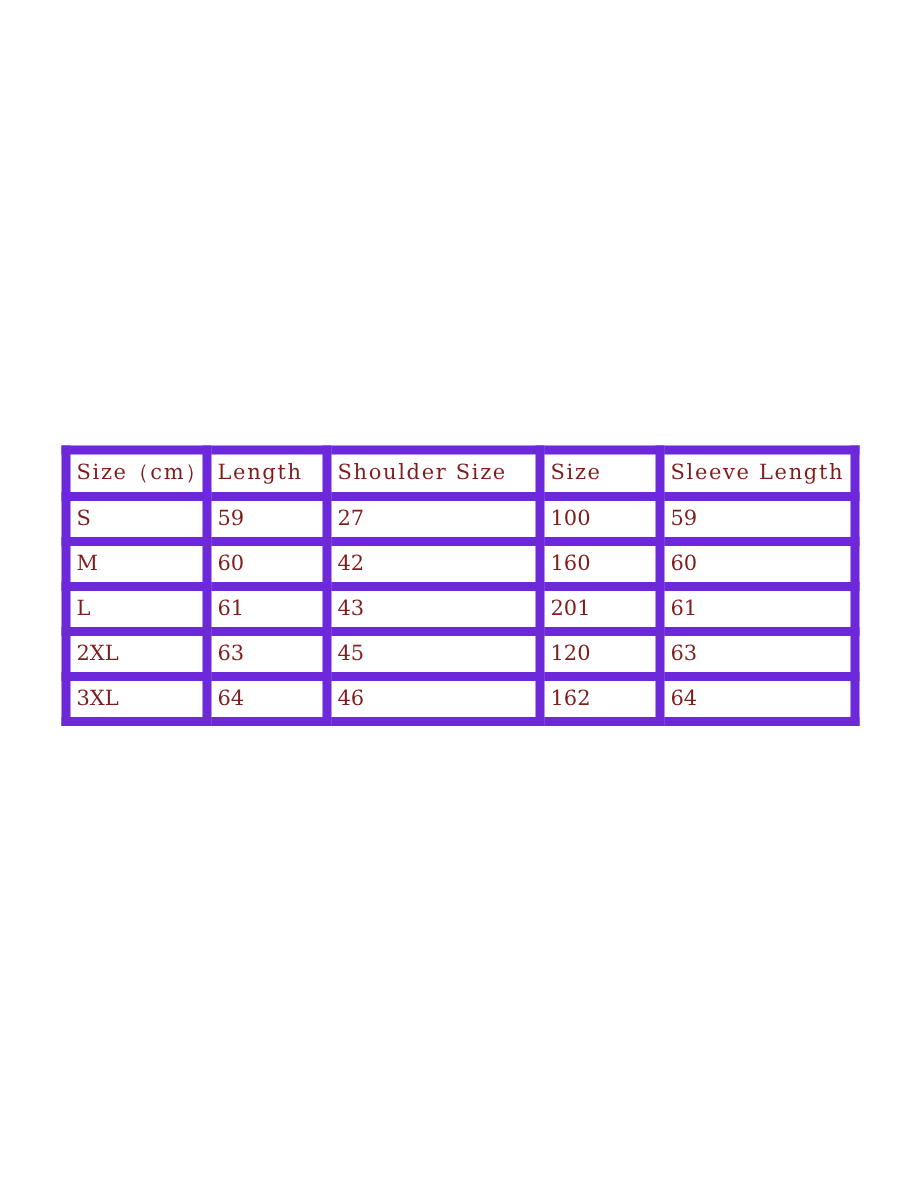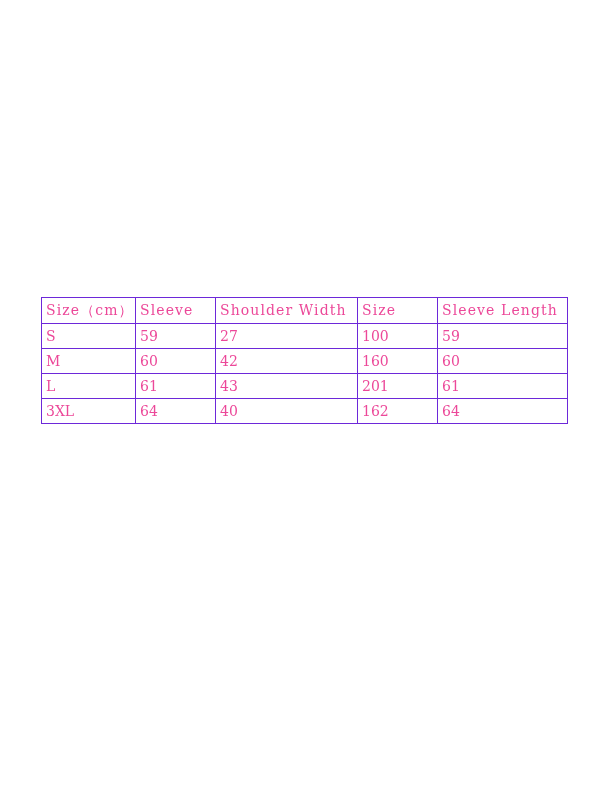--- a/index.html
+++ b/index.html
@@ -26,28 +26,28 @@
   table.size-table {
     border-collapse: collapse;
     table-layout: fixed;
     width: 526px;
     border: 1px solid #000000;
     background: #ffffff;
   }
 
   table.size-table td,
   table.size-table th {
-    border: 1px solid #6d28d9;
+    border: 6px solid #6d28d9;
     padding: 0 0 0 4px;
     margin: 0;
     height: 24px;
     line-height: 24px;
     font-size: 14px;
     font-weight: normal;
-    color: #ec4899;
+    color: #7f1d1d;
     text-align: left;
     vertical-align: middle;
     white-space: nowrap;
     overflow: hidden;
     font-family: "DejaVu Serif", serif;
   }
 
   table.size-table thead th {
     height: 25px;
     line-height: 25px;
@@ -69,22 +69,22 @@
     <colgroup>
       <col class="c-size">
       <col class="c-length">
       <col class="c-shoulder">
       <col class="c-bust">
       <col class="c-sleeve">
     </colgroup>
     <thead>
       <tr>
         <th>Size（cm）</th>
-        <th>Sleeve</th>
-        <th>Shoulder Width</th>
+        <th>Length</th>
+        <th>Shoulder Size</th>
         <th>Size</th>
         <th>Sleeve Length</th>
       </tr>
     </thead>
     <tbody>
       <tr>
         <td>S</td>
         <td>59</td>
         <td>27</td>
         <td>100</td>
@@ -98,21 +98,28 @@
         <td>60</td>
       </tr>
       <tr>
         <td>L</td>
         <td>61</td>
         <td>43</td>
         <td>201</td>
         <td>61</td>
       </tr>
       <tr>
+        <td>2XL</td>
+        <td>63</td>
+        <td>45</td>
+        <td>120</td>
+        <td>63</td>
+      </tr>
+      <tr>
         <td>3XL</td>
         <td>64</td>
-        <td>40</td>
+        <td>46</td>
         <td>162</td>
         <td>64</td>
       </tr>
     </tbody>
   </table>
 </div>
 
 </body></html>

